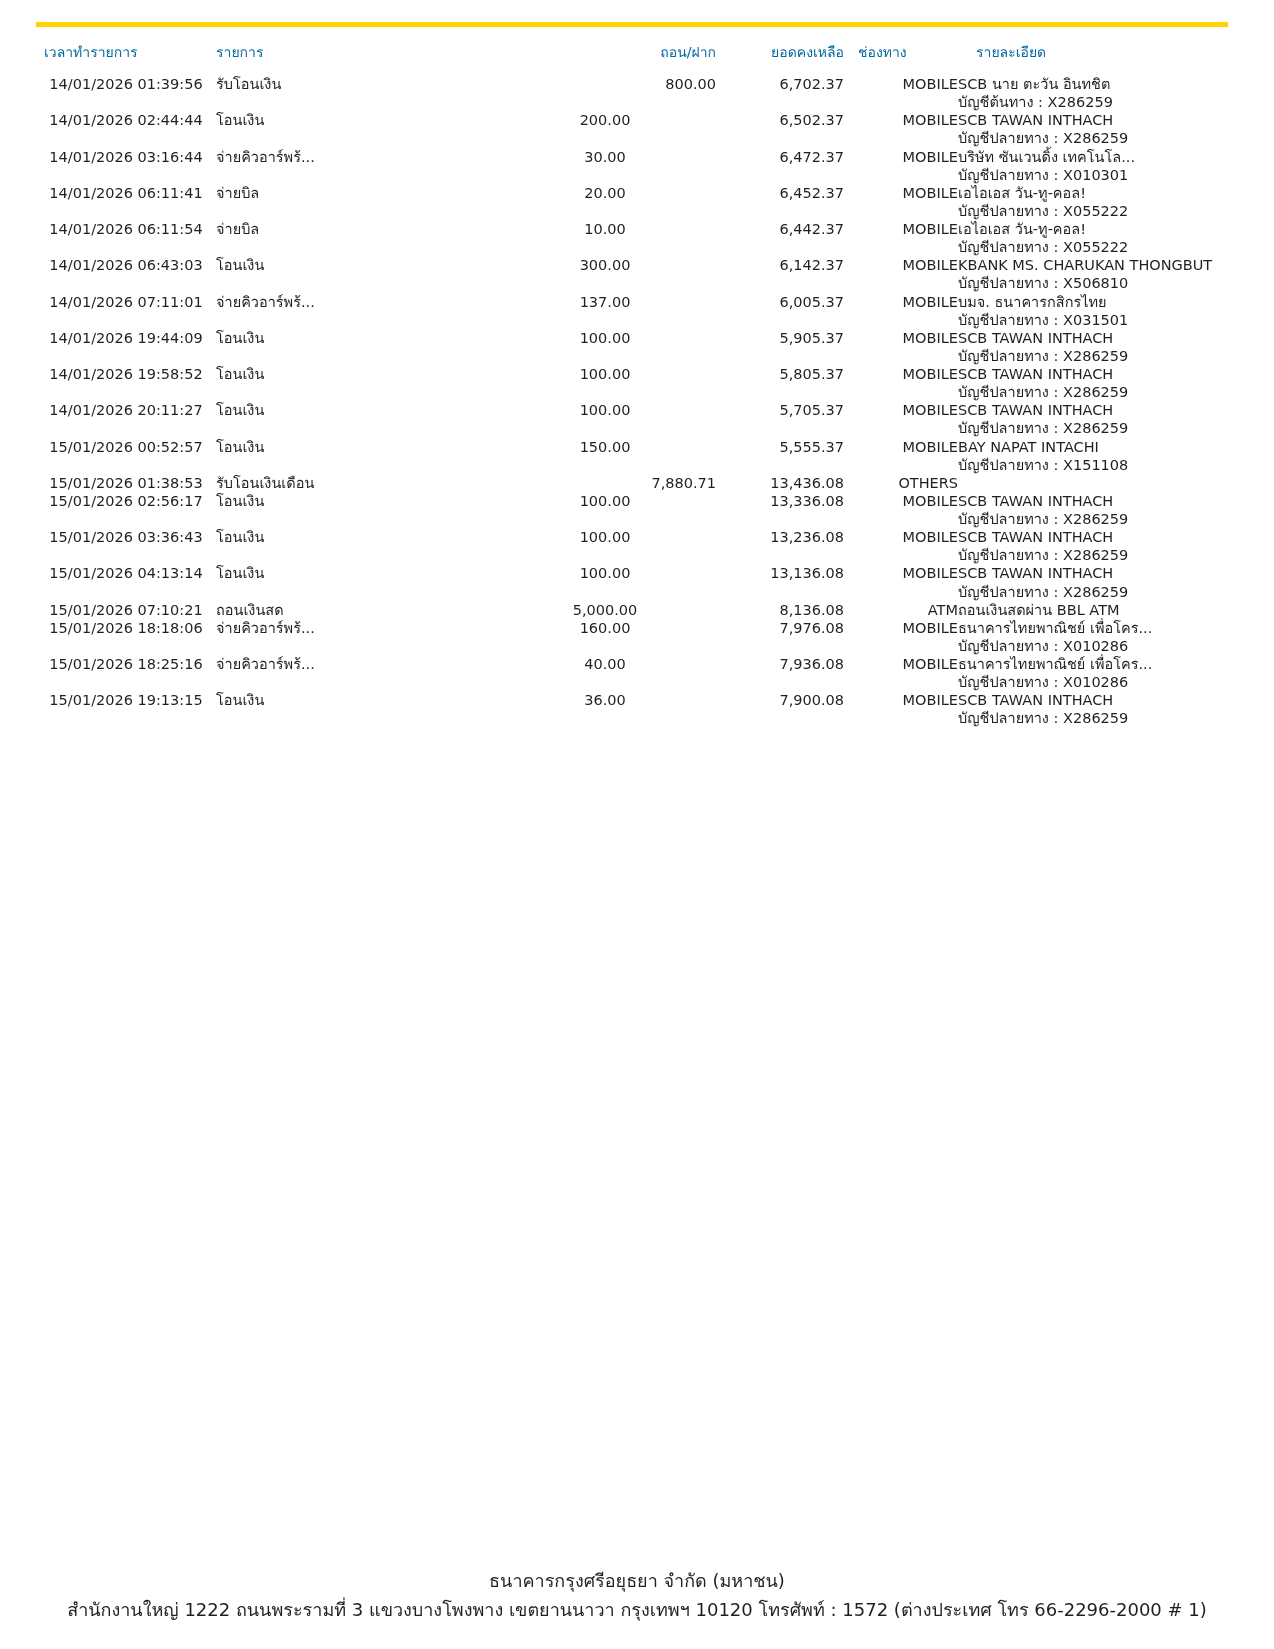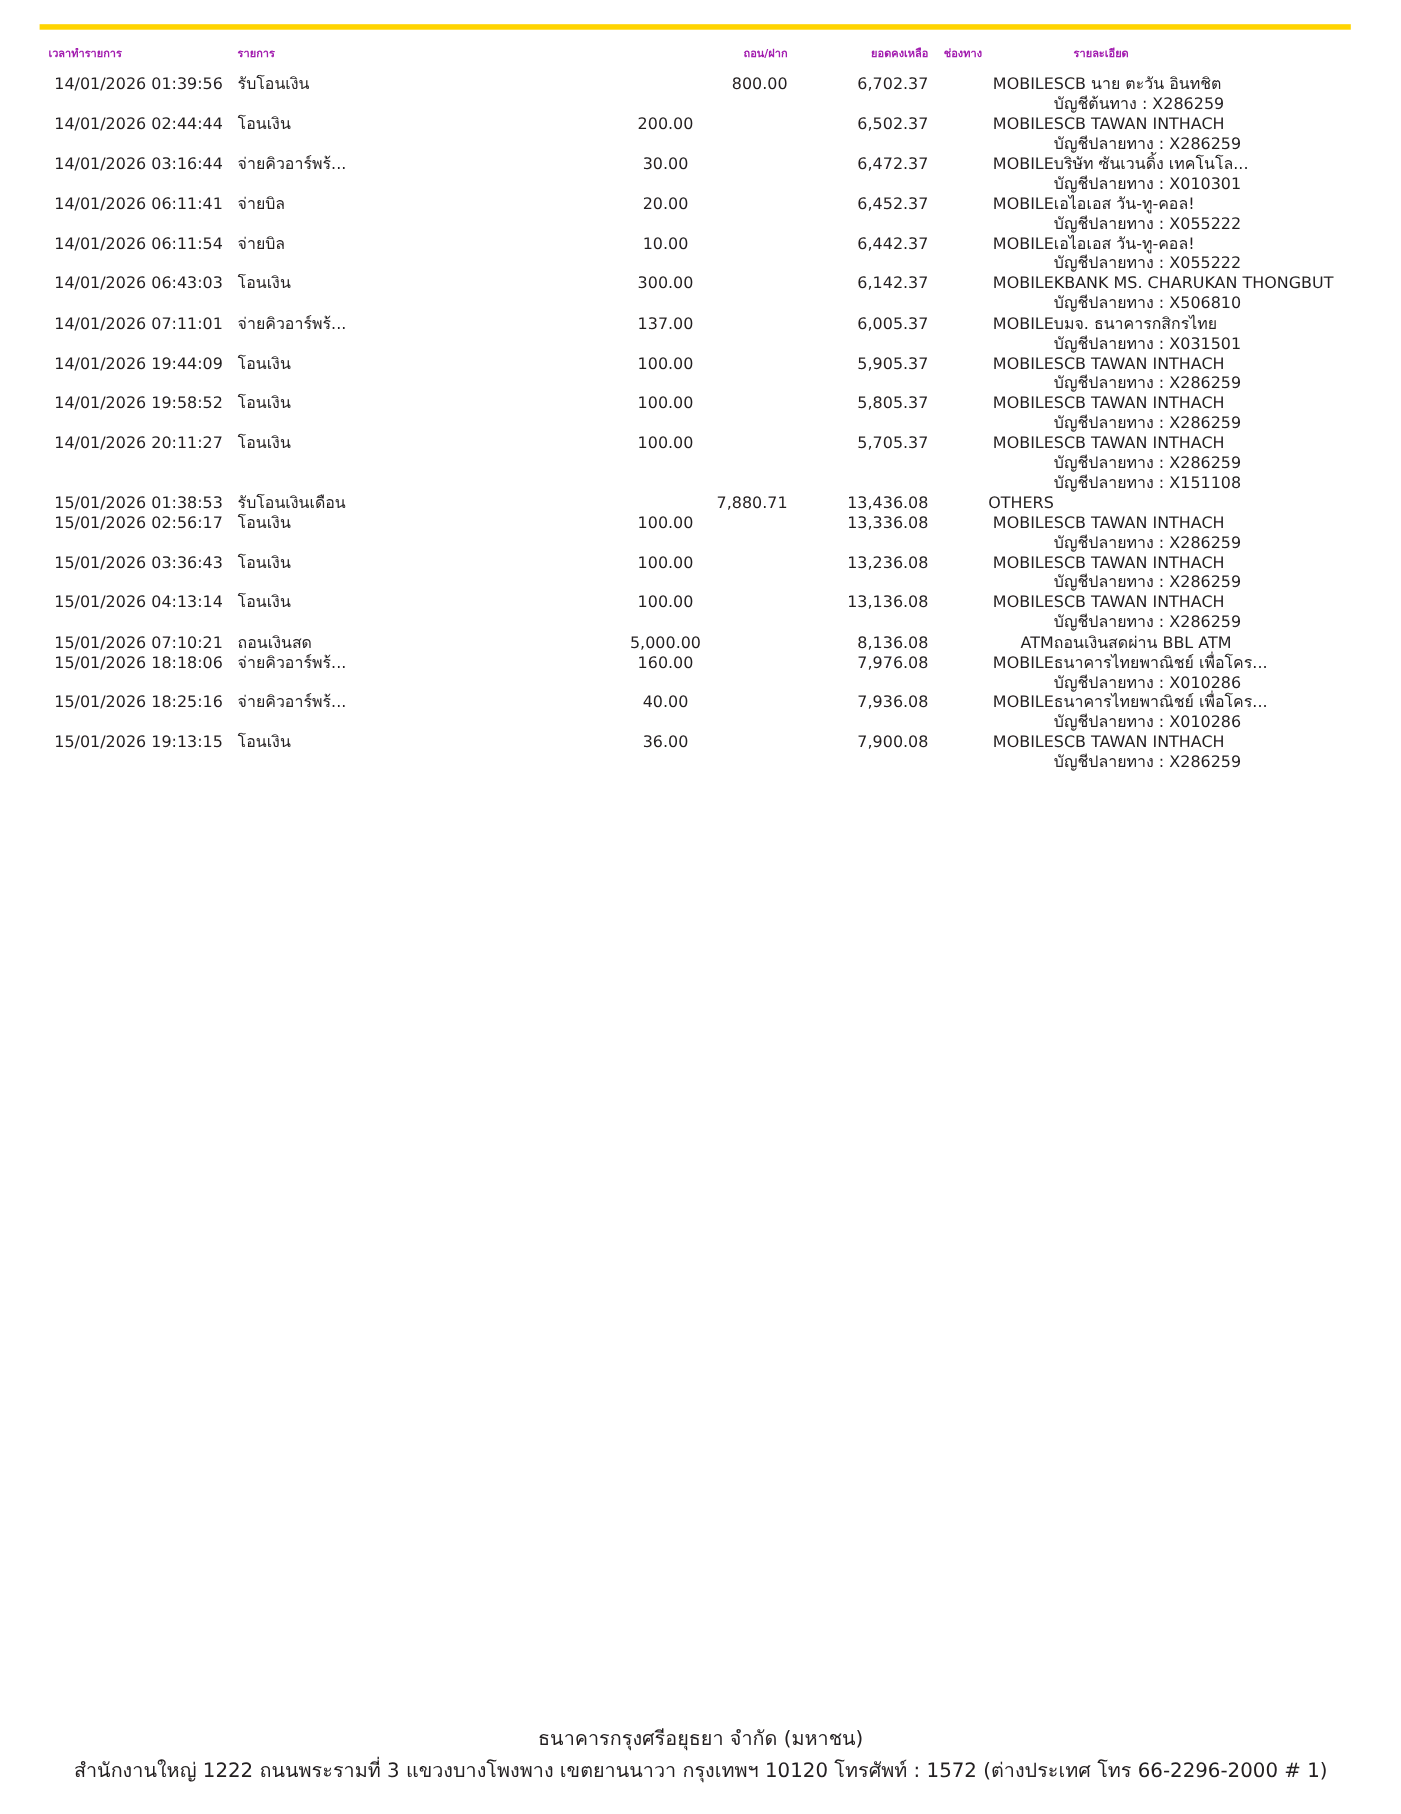--- a/index.html
+++ b/index.html
@@ -36,23 +36,23 @@
     margin-top: 22px;
     margin-left: 0px;
     margin-right: 10px;
   }
   table.stmt {
     width: 100%;
     border-collapse: collapse;
     margin-top: 0px;
   }
   table.stmt thead th {
-    font-size: 10px;
-    font-weight: bold;
-    color: #a21caf;
+    font-size: 14px;
+    font-weight: normal;
+    color: #0369a1;
     text-align: left;
     padding: 14px 0 12px 0;
     vertical-align: top;
     white-space: nowrap;
   }
   .col-time   { width: 172px; padding-left: 8px !important; }
   .col-desc   { width: 278px; }
   .col-amt    { width: 222px; text-align: right !important; }
   .col-bal    { width: 128px; text-align: right !important; }
   .col-chan   { width: 100px; padding-left: 14px !important;}
@@ -293,20 +293,28 @@
           <td class="c-detail">SCB TAWAN INTHACH</td>
         </tr>
         <tr class="sub">
           <td></td>
           <td></td>
           <td></td>
           <td></td>
           <td></td>
           <td class="c-detail">บัญชีปลายทาง : X286259</td>
         </tr>
+        <tr class="txn">
+          <td class="c-time">15/01/2026 00:52:57</td>
+          <td class="c-desc">โอนเงิน</td>
+          <td class="c-amt">150.00</td>
+          <td class="c-bal">5,555.37</td>
+          <td class="c-chan">MOBILE</td>
+          <td class="c-detail">BAY NAPAT INTACHI</td>
+        </tr>
         <tr class="sub">
           <td></td>
           <td></td>
           <td></td>
           <td></td>
           <td></td>
           <td class="c-detail">บัญชีปลายทาง : X151108</td>
         </tr>
         <tr class="txn">
           <td class="c-time">15/01/2026 01:38:53</td>

